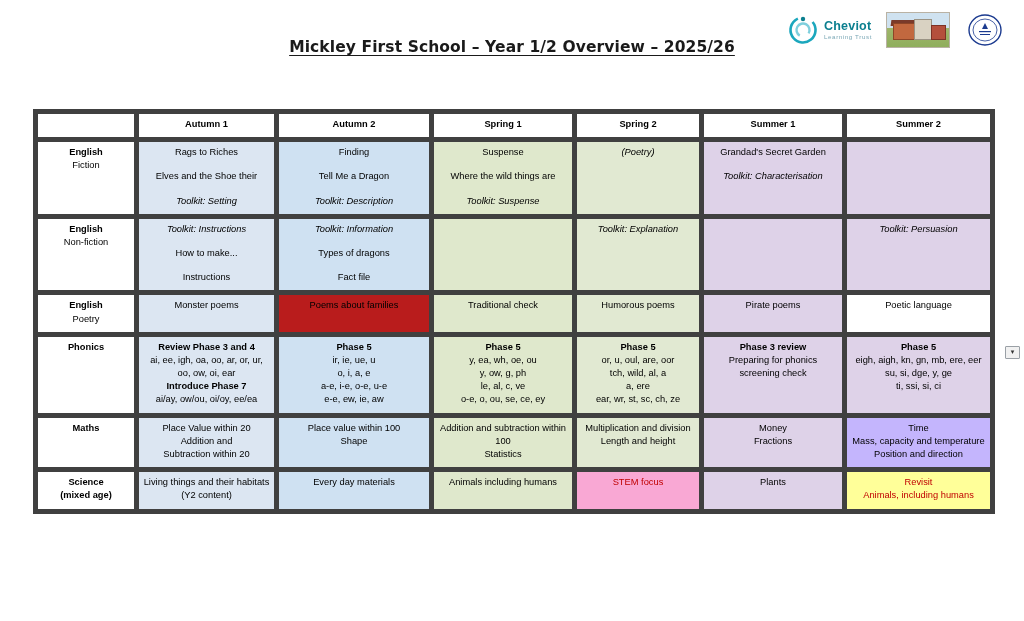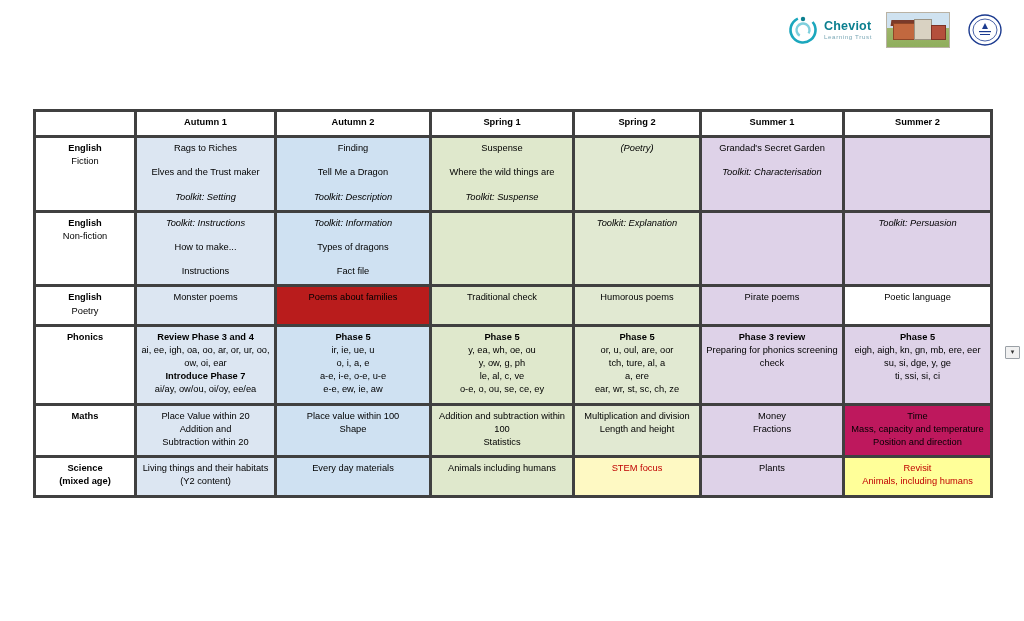--- a/index.html
+++ b/index.html
@@ -114,21 +114,21 @@
     left: 33px;
     top: 109px;
     width: 957px;
   }
   table.overview {
     border-collapse: collapse;
     width: 100%;
     table-layout: fixed;
   }
   table.overview td, table.overview th {
-    border: 3px solid #404040;
+    border: 5px solid #404040;
     vertical-align: top;
     padding: 4px 4px 6px 4px;
     font-size: 9.3px;
     line-height: 1.42;
     text-align: center;
   }
   thead th {
     font-weight: 700;
     font-size: 9.6px;
     padding: 4px 3px;
@@ -182,20 +182,21 @@
     line-height: 10px;
     text-align: center;
     color: #333;
     border-radius: 1px;
   }
 </style>
 </head>
 <body>
 
 <div class="header">
+  <div class="doc-title">Mickley First School – Year 1/2 Overview – 2025/26</div>
 
   <div class="logos">
     <div class="logo-cheviot">
       <div class="cheviot-mark">
         <svg width="30" height="30" viewBox="0 0 30 30">
           <circle cx="15" cy="15" r="12.5" fill="none" stroke="#1ba7bd" stroke-width="2.6" stroke-dasharray="62 20" transform="rotate(-40 15 15)"></circle>
           <circle cx="15" cy="15" r="6.5" fill="none" stroke="#7fcfdd" stroke-width="2.4" stroke-dasharray="30 14" transform="rotate(120 15 15)"></circle>
           <circle cx="15" cy="4" r="2.2" fill="#0b7f8f"></circle>
         </svg>
       </div>
@@ -249,21 +250,21 @@
     <tbody>
 
       <tr>
         <td class="rowhead">
           <span>English</span>
           <span class="sub">Fiction</span>
         </td>
         <td class="cell-lines" style="background:#dce6f2">
           <div>Rags to Riches</div>
           <div class="spacer"></div>
-          <div>Elves and the Trust maker</div>
+          <div>Elves and the Shoe their</div>
           <div class="spacer"></div>
           <div class="it">Toolkit: Setting</div>
         </td>
         <td class="cell-lines" style="background:#cfe1f2">
           <div>Finding</div>
           <div class="spacer"></div>
           <div>Tell Me a Dragon</div>
           <div class="spacer"></div>
           <div class="it">Toolkit: Description</div>
         </td>
@@ -353,21 +354,21 @@
         <td class="cell-lines" style="background:#dfe8cc">
           <div class="bd">Phase 5</div>
           <div>y, ea, wh, oe, ou</div>
           <div>y, ow, g, ph</div>
           <div>le, al, c, ve</div>
           <div>o-e, o, ou, se, ce, ey</div>
         </td>
         <td class="cell-lines" style="background:#e1e9d2">
           <div class="bd">Phase 5</div>
           <div>or, u, oul, are, oor</div>
-          <div>tch, ture, al, a</div>
+          <div>tch, wild, al, a</div>
           <div>a, ere</div>
           <div>ear, wr, st, sc, ch, ze</div>
         </td>
         <td class="cell-lines" style="background:#ded2e8">
           <div class="bd">Phase 3 review</div>
           <div>Preparing for phonics screening check</div>
         </td>
         <td class="cell-lines" style="background:#ded2e8">
           <div class="bd">Phase 5</div>
           <div>eigh, aigh, kn, gn, mb, ere, eer</div>
@@ -394,42 +395,42 @@
           <div>Statistics</div>
         </td>
         <td class="cell-lines" style="background:#e1e9d2">
           <div>Multiplication and division</div>
           <div>Length and height</div>
         </td>
         <td class="cell-lines" style="background:#ded2e8">
           <div>Money</div>
           <div>Fractions</div>
         </td>
-        <td class="cell-lines" style="background:#be185d">
+        <td class="cell-lines" style="background:#c4b5fd">
           <div>Time</div>
           <div>Mass, capacity and temperature</div>
           <div>Position and direction</div>
         </td>
       </tr>
 
       <tr>
         <td class="rowhead">
           <span>Science</span>
           <span class="plain2">(mixed age)</span>
         </td>
         <td class="cell-lines" style="background:#dce6f2">
           <div>Living things and their habitats (Y2 content)</div>
         </td>
         <td class="cell-lines" style="background:#cfe1f2">
           <div>Every day materials</div>
         </td>
         <td class="cell-lines" style="background:#dfe8cc">
           <div>Animals including humans</div>
         </td>
-        <td class="cell-lines" style="background:#fef9c3;color:#c00000">
+        <td class="cell-lines" style="background:#f9a8d4;color:#c00000">
           <div>STEM focus</div>
         </td>
         <td class="cell-lines" style="background:#ded2e8">
           <div>Plants</div>
         </td>
         <td class="cell-lines" style="background:#ffff99;color:#c00000">
           <div>Revisit</div>
           <div>Animals, including humans</div>
         </td>
       </tr>

